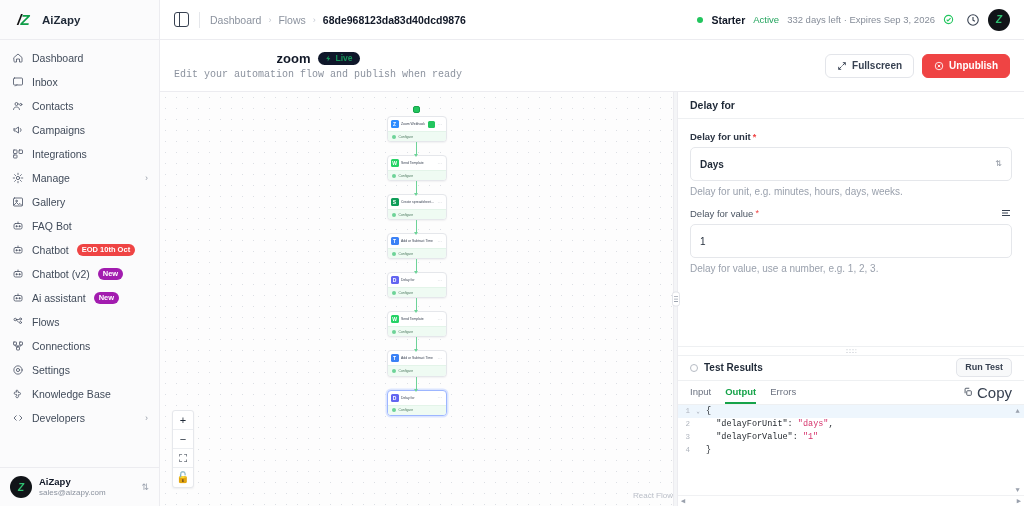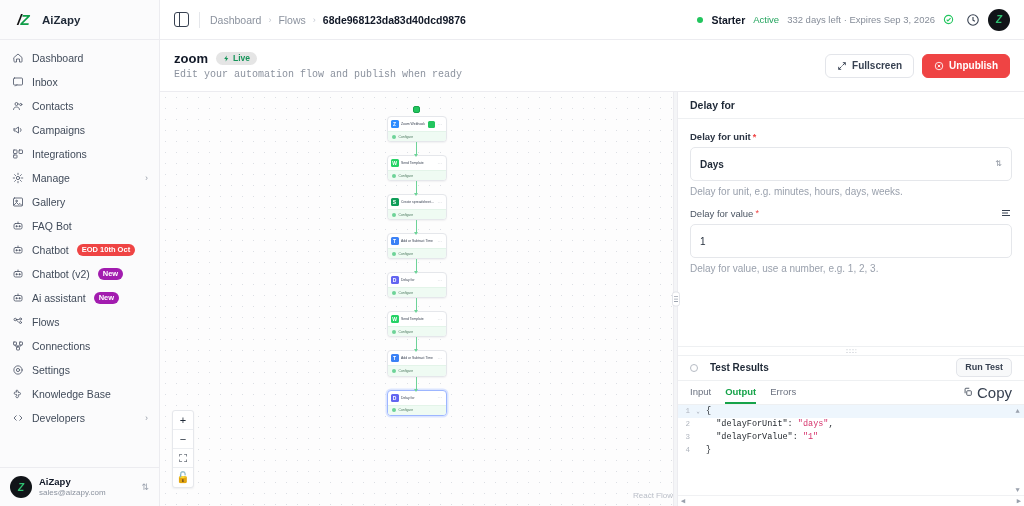--- a/index.html
+++ b/index.html
@@ -103,26 +103,26 @@
     display: flex; align-items: center; justify-content: center;
     color: #2fbf71; font-weight: 800; font-size: 10px; font-style: italic;
     cursor: pointer;
   }
 
   
   .pagehead {
     height: 52px; flex: 0 0 52px; display: flex; align-items: center;
     padding: 0 14px; border-bottom: 1px solid #ececf0;
   }
-  .ph-left { display: flex; flex-direction: column; gap: 3px; }
+  .ph-left { display: flex; flex-direction: column; gap: 3px; align-items: center; }
   .ph-titlerow { display: flex; align-items: center; gap: 8px; }
   .ph-title { font-size: 13px; font-weight: 800; color: #111827; }
   .live-pill {
     display: inline-flex; align-items: center; gap: 3px;
-    background: #e5e5e5; color: #17955a; border-radius: 9px;
+    background: #0f172a; color: #17955a; border-radius: 9px;
     font-size: 8.5px; font-weight: 700; padding: 2.5px 7px; line-height: 1;
   }
   .ph-sub { font-size: 10px; color: #8b929e; font-family: Liberation Mono, monospace; }
   .ph-right { margin-left: auto; display: flex; align-items: center; gap: 8px; }
   .btn {
     display: inline-flex; align-items: center; gap: 5px; cursor: pointer;
     border-radius: 6px; font-size: 10px; font-weight: 600; padding: 6px 11px;
     line-height: 1; white-space: nowrap;
   }
   .btn-ghost { background: #fff; border: 1px solid #e3e5ea; color: #374151; }
@@ -248,21 +248,21 @@
 
   
   .rp-split { height: 9px; flex: 0 0 9px; border-top: 1px solid #eef0f2; position: relative; background:#fff; }
   .rp-split .dots {
     position: absolute; left: 50%; top: 50%; transform: translate(-50%,-50%);
     width: 11px; height: 5px;
     background-image: radial-gradient(#b6bbc4 0.7px, transparent 0.7px);
     background-size: 3px 2.6px;
   }
   .tr-head {
-    height: 26px; flex: 0 0 26px; display: flex; align-items: center; gap: 12px;
+    height: 26px; flex: 0 0 26px; display: flex; align-items: center; gap: 6px;
     padding: 0 12px; border-top: 1px solid #eef0f2; border-bottom: 1px solid #eef0f2;
   }
   .tr-circle { width: 8px; height: 8px; border-radius: 50%; border: 1.2px solid #b6bbc4; }
   .tr-title { font-size: 10px; font-weight: 700; color: #1f2937; }
   .run-btn {
     margin-left: auto; font-size: 9px; font-weight: 600; color: #374151;
     border: 1px solid #e3e5ea; background: #f8f9fa; border-radius: 5px;
     padding: 4px 8px; line-height: 1; cursor: pointer;
   }
   .tabs {

